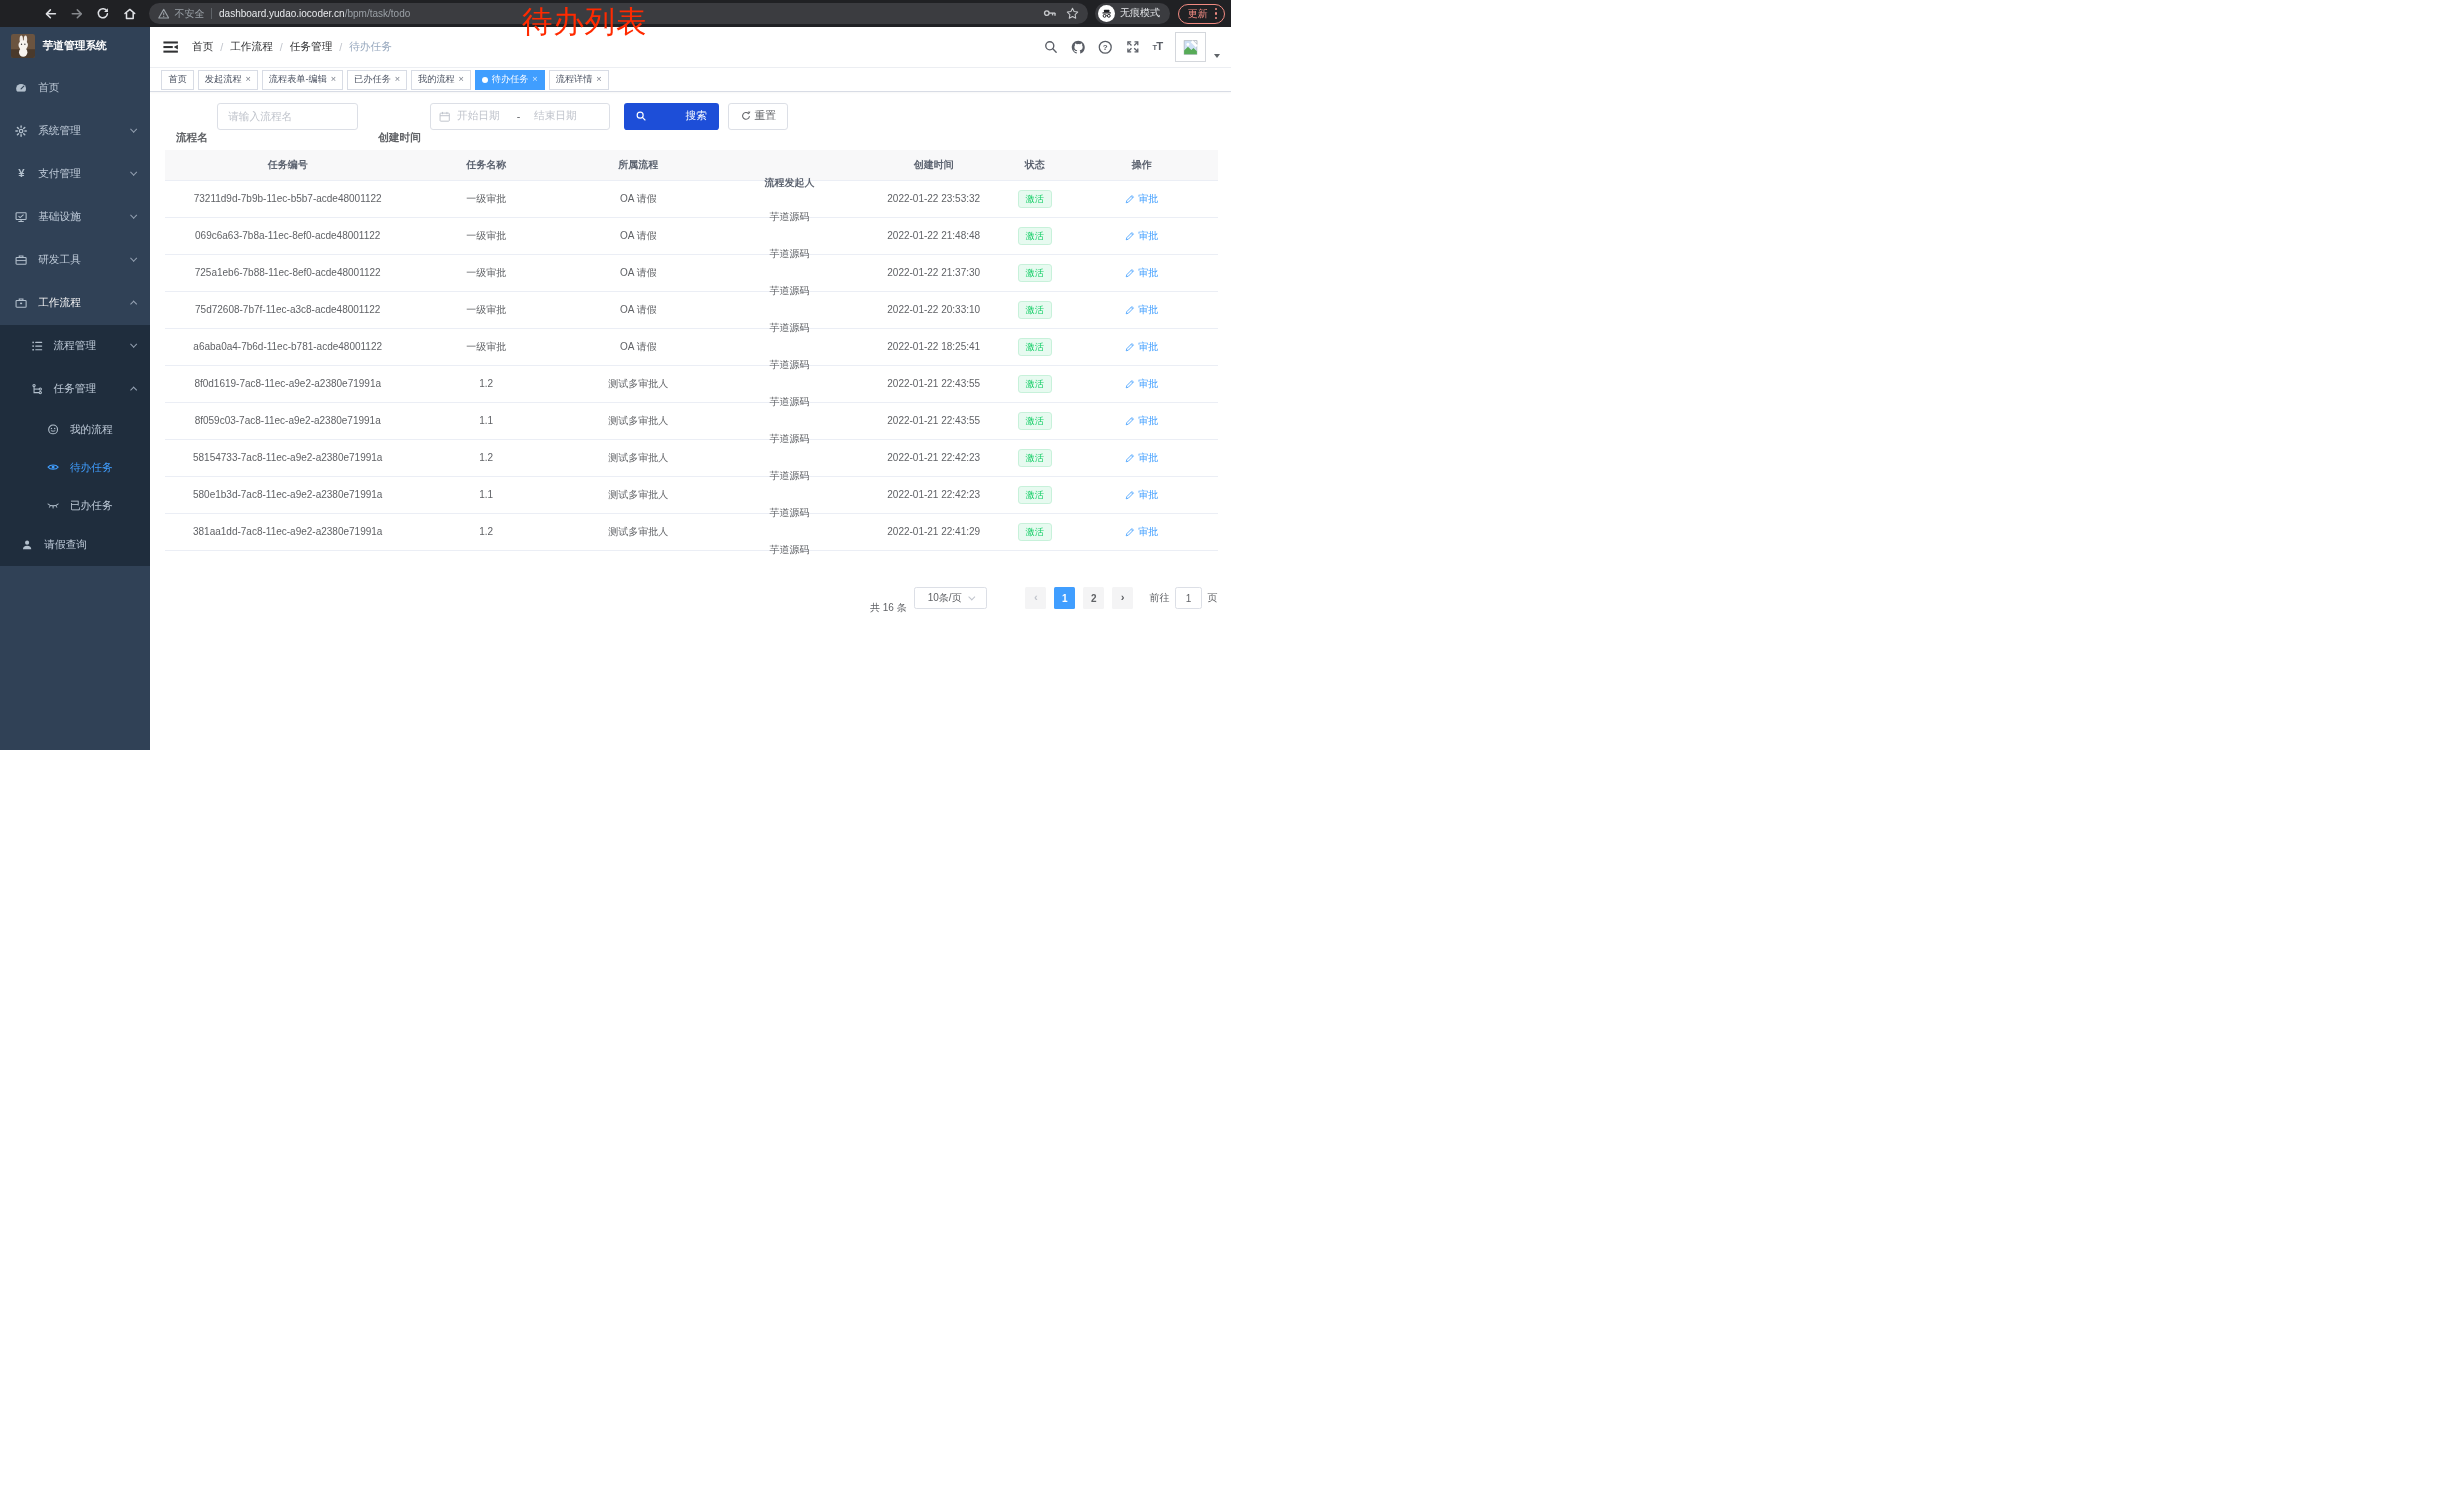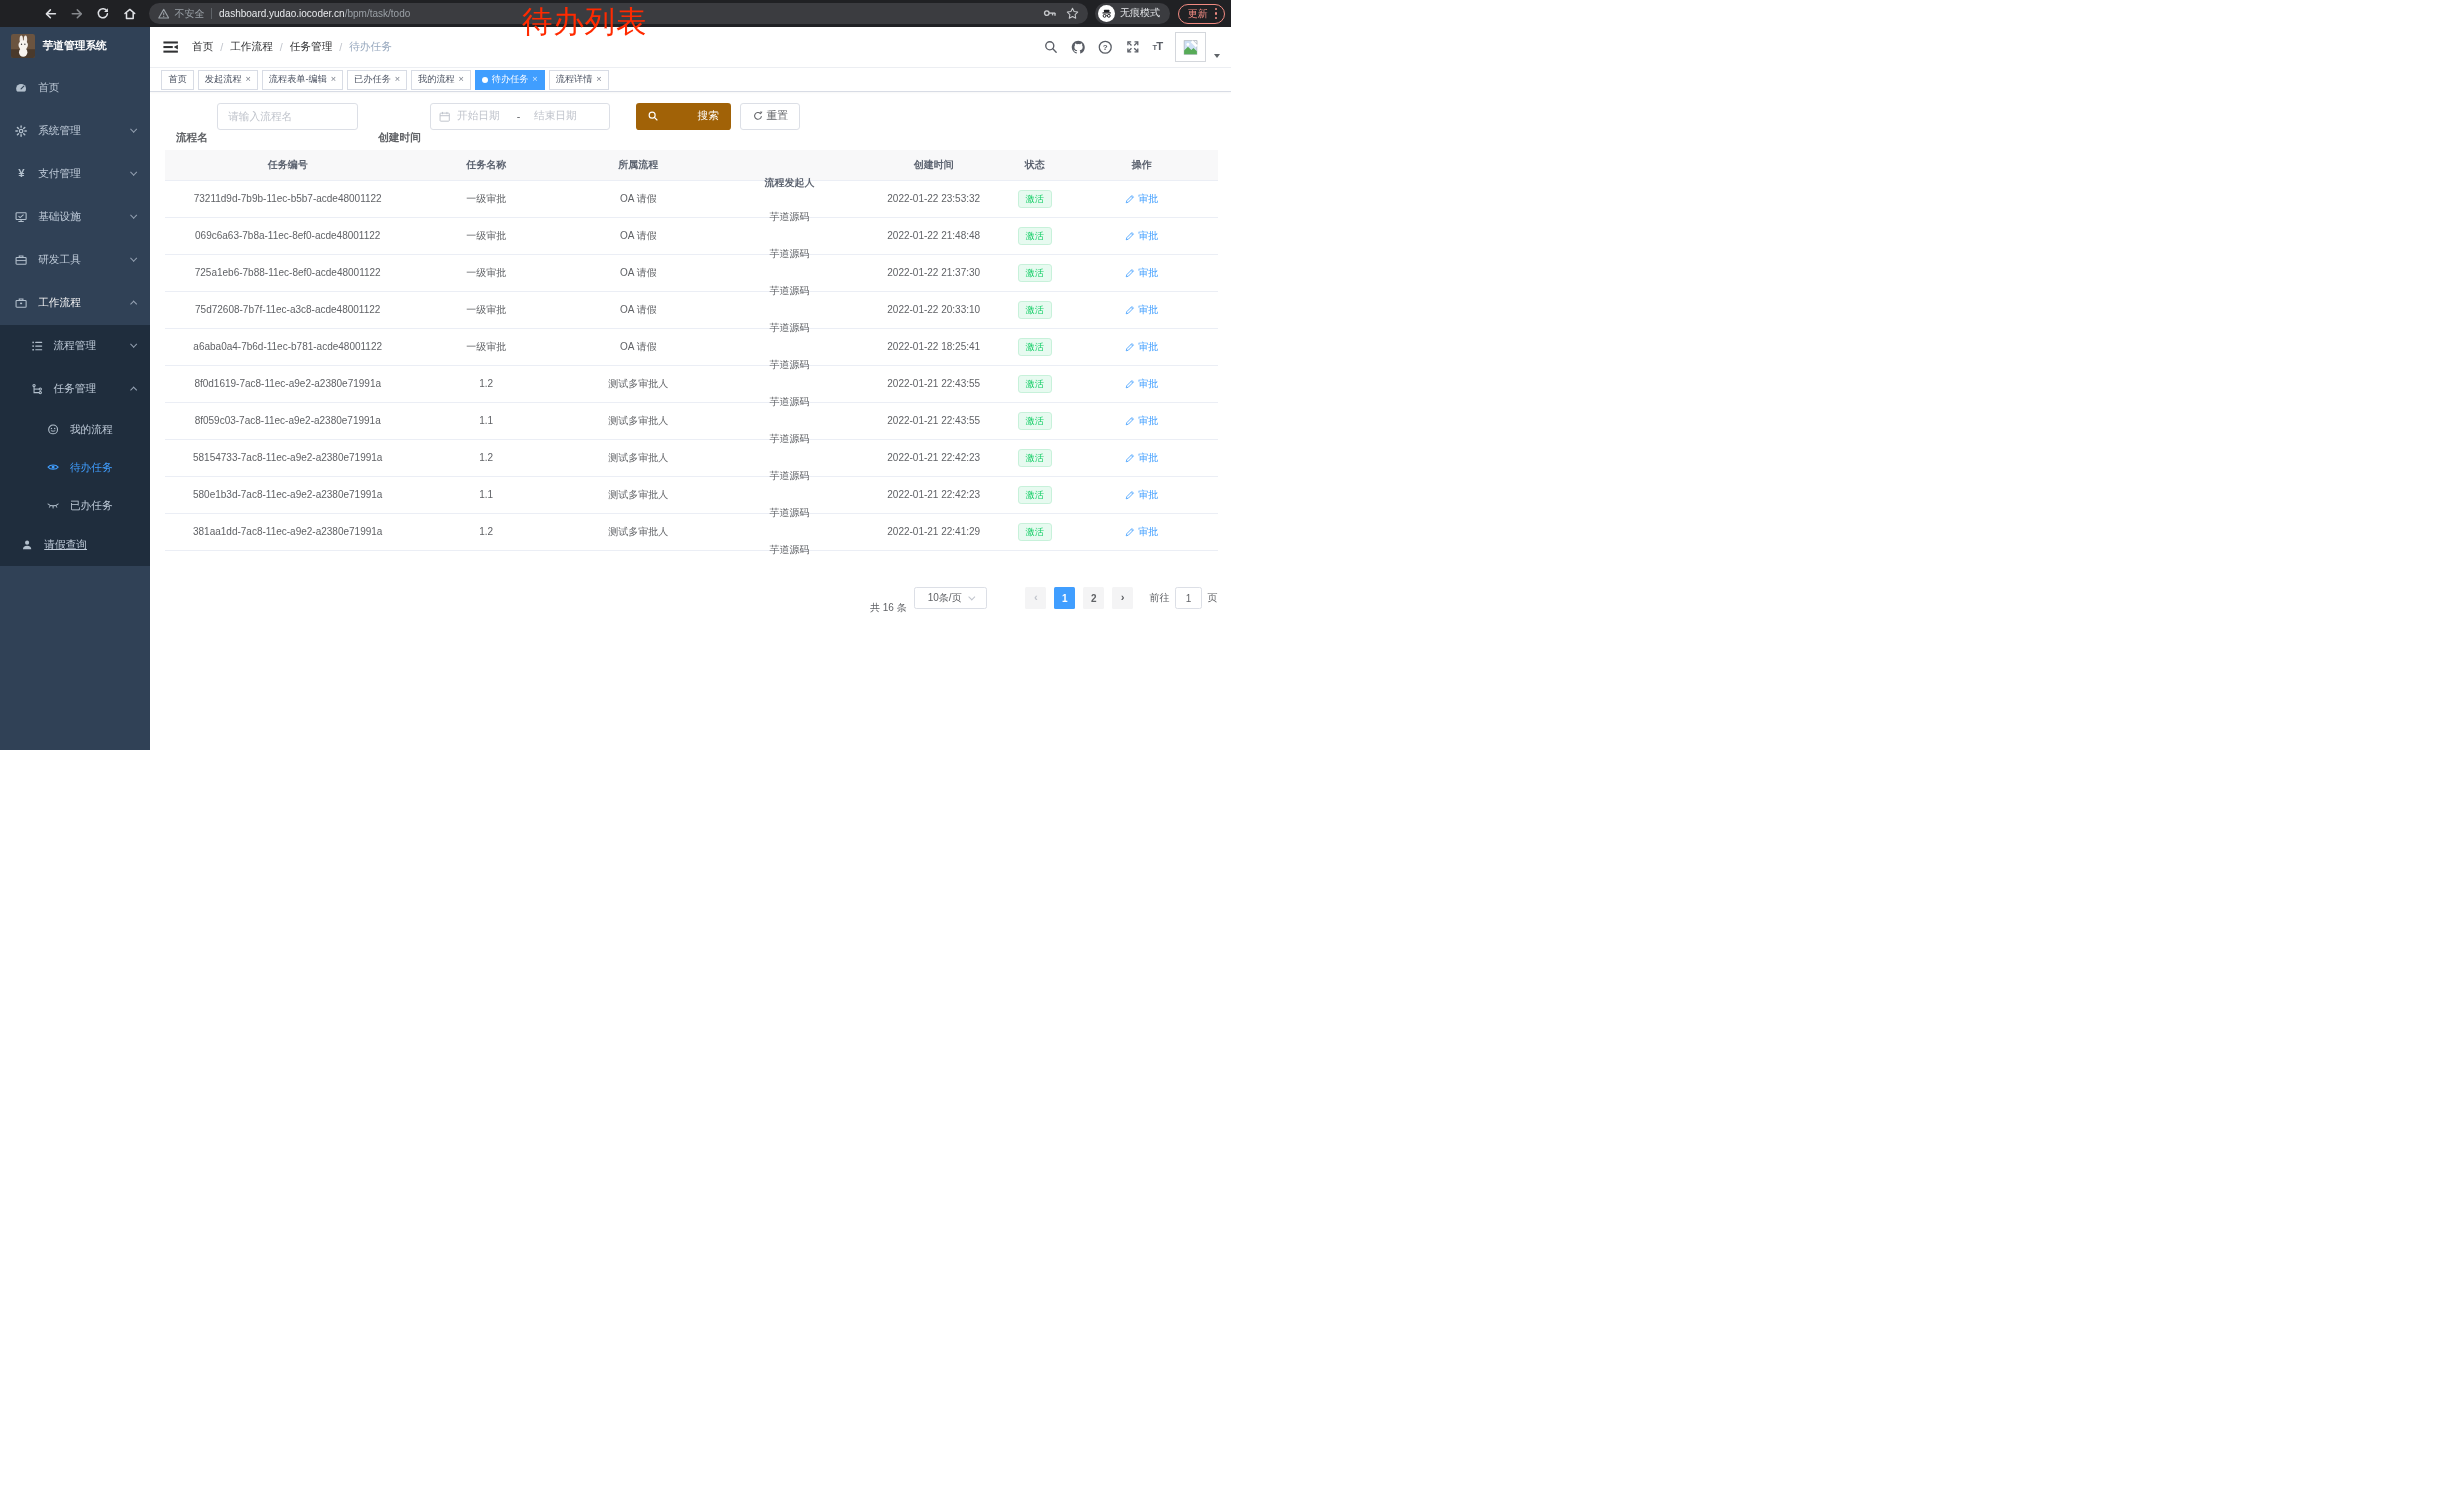--- a/index.html
+++ b/index.html
@@ -42,21 +42,21 @@
   .menu-item { height:43px; display:flex; align-items:center; gap:10.7px; padding:0 13.7px 0 15.3px;
                color:#bfcbd9; font-size:10.7px; cursor:pointer; white-space:nowrap; }
   .menu-item .mi-icon { width:12.2px; height:12.2px; flex-shrink:0; color:#b3c0cd; display:flex; align-items:center; justify-content:center; }
   .menu-item .grow { flex:1; }
   .menu-item.parent-open { color:#f4f4f5; }
   .submenu-block { background:#1f2d3d; }
   .submenu-block .menu-item { padding-left:30.5px; }
   .submenu-block .lvl3 { padding-left:47px; height:38px; }
   .menu-item.active { color:#409eff; }
   .menu-item.active .mi-icon { color:#409eff; }
-  .menu-item.leave { height:41px; padding-left:21.4px;text-decoration:underline; }
+  .menu-item.leave { height:41px; padding-left:21.4px; }
   .yen-glyph { font-size:11.4px; font-weight:700; color:#b3c0cd; line-height:1; }
   .chev { display:inline-block; width:5.3px; height:5.3px; border-right:1.2px solid #97a3b4; border-bottom:1.2px solid #97a3b4; flex-shrink:0; }
   .chev.down { transform:rotate(45deg) translate(-0.8px,-0.8px); }
   .chev.up { transform:rotate(-135deg) translate(-0.8px,-0.8px); }
 
   
   .navbar { position:absolute; left:150px; top:27px; right:0; height:41px; background:#fff;
             border-bottom:0.8px solid #eceef2; display:flex; align-items:center; z-index:10; }
   .hamburger { margin-left:13px; cursor:pointer; }
   .breadcrumb { margin-left:13.7px; display:flex; align-items:center; gap:6.9px; font-size:10.7px; color:#303133; }
@@ -90,21 +90,21 @@
   .f-label.second { margin-left:20px; }
   .name-input { width:141px; height:27.5px; border:0.8px solid #dcdfe6; border-radius:3.1px; padding:0 10px;
                 font-size:10.7px; color:#606266; outline:none; font-family:inherit; }
   .name-input::placeholder { color:#c0c4cc; }
   .daterange { width:180px; height:27.5px; border:0.8px solid #dcdfe6; border-radius:3.1px; display:flex;
                align-items:center; padding:0 8.4px; font-size:10.7px; color:#c0c4cc; cursor:text; }
   .dr-start { margin-left:6.1px; }
   .dr-sep { color:#606266; margin:0 13.7px 0 17px; }
   .btn { height:27.5px; display:inline-flex; align-items:center; gap:3.8px; border-radius:3.1px;
          font-size:10.7px; cursor:pointer; border:0.8px solid transparent; padding:0 11.4px; font-family:inherit; }
-  .btn-search { background:#a16207; color:#fff; margin-left:26px;gap:39px; }
+  .btn-search { background:#1d4ed8; color:#fff; margin-left:14px;gap:39px; }
   .btn-reset { background:#fff; color:#606266; border-color:#dcdfe6; margin-left:9.2px; }
 
   
   .table { width:1053px; font-size:10px; color:#606266; }
   .thead { display:flex; align-items:center; height:30.5px; background:#f8f8f9; border-bottom:0.8px solid #ebeef5;
            font-weight:600; color:#5c6370; }
   .trow { display:flex; align-items:center; height:37px; border-bottom:0.8px solid #ebeef5; background:#fff; }
   .col { text-align:center; padding:0 4.6px; overflow:hidden; white-space:nowrap; }
   .c1 { width:23.4%; } .c2 { width:14.3%; } .c3 { width:14.6%; } .c4 { width:14.1%;margin-top:36px; }
   .c5 { width:13.3%; } .c6 { width:5.9%; }  .c7 { width:14.4%; }

